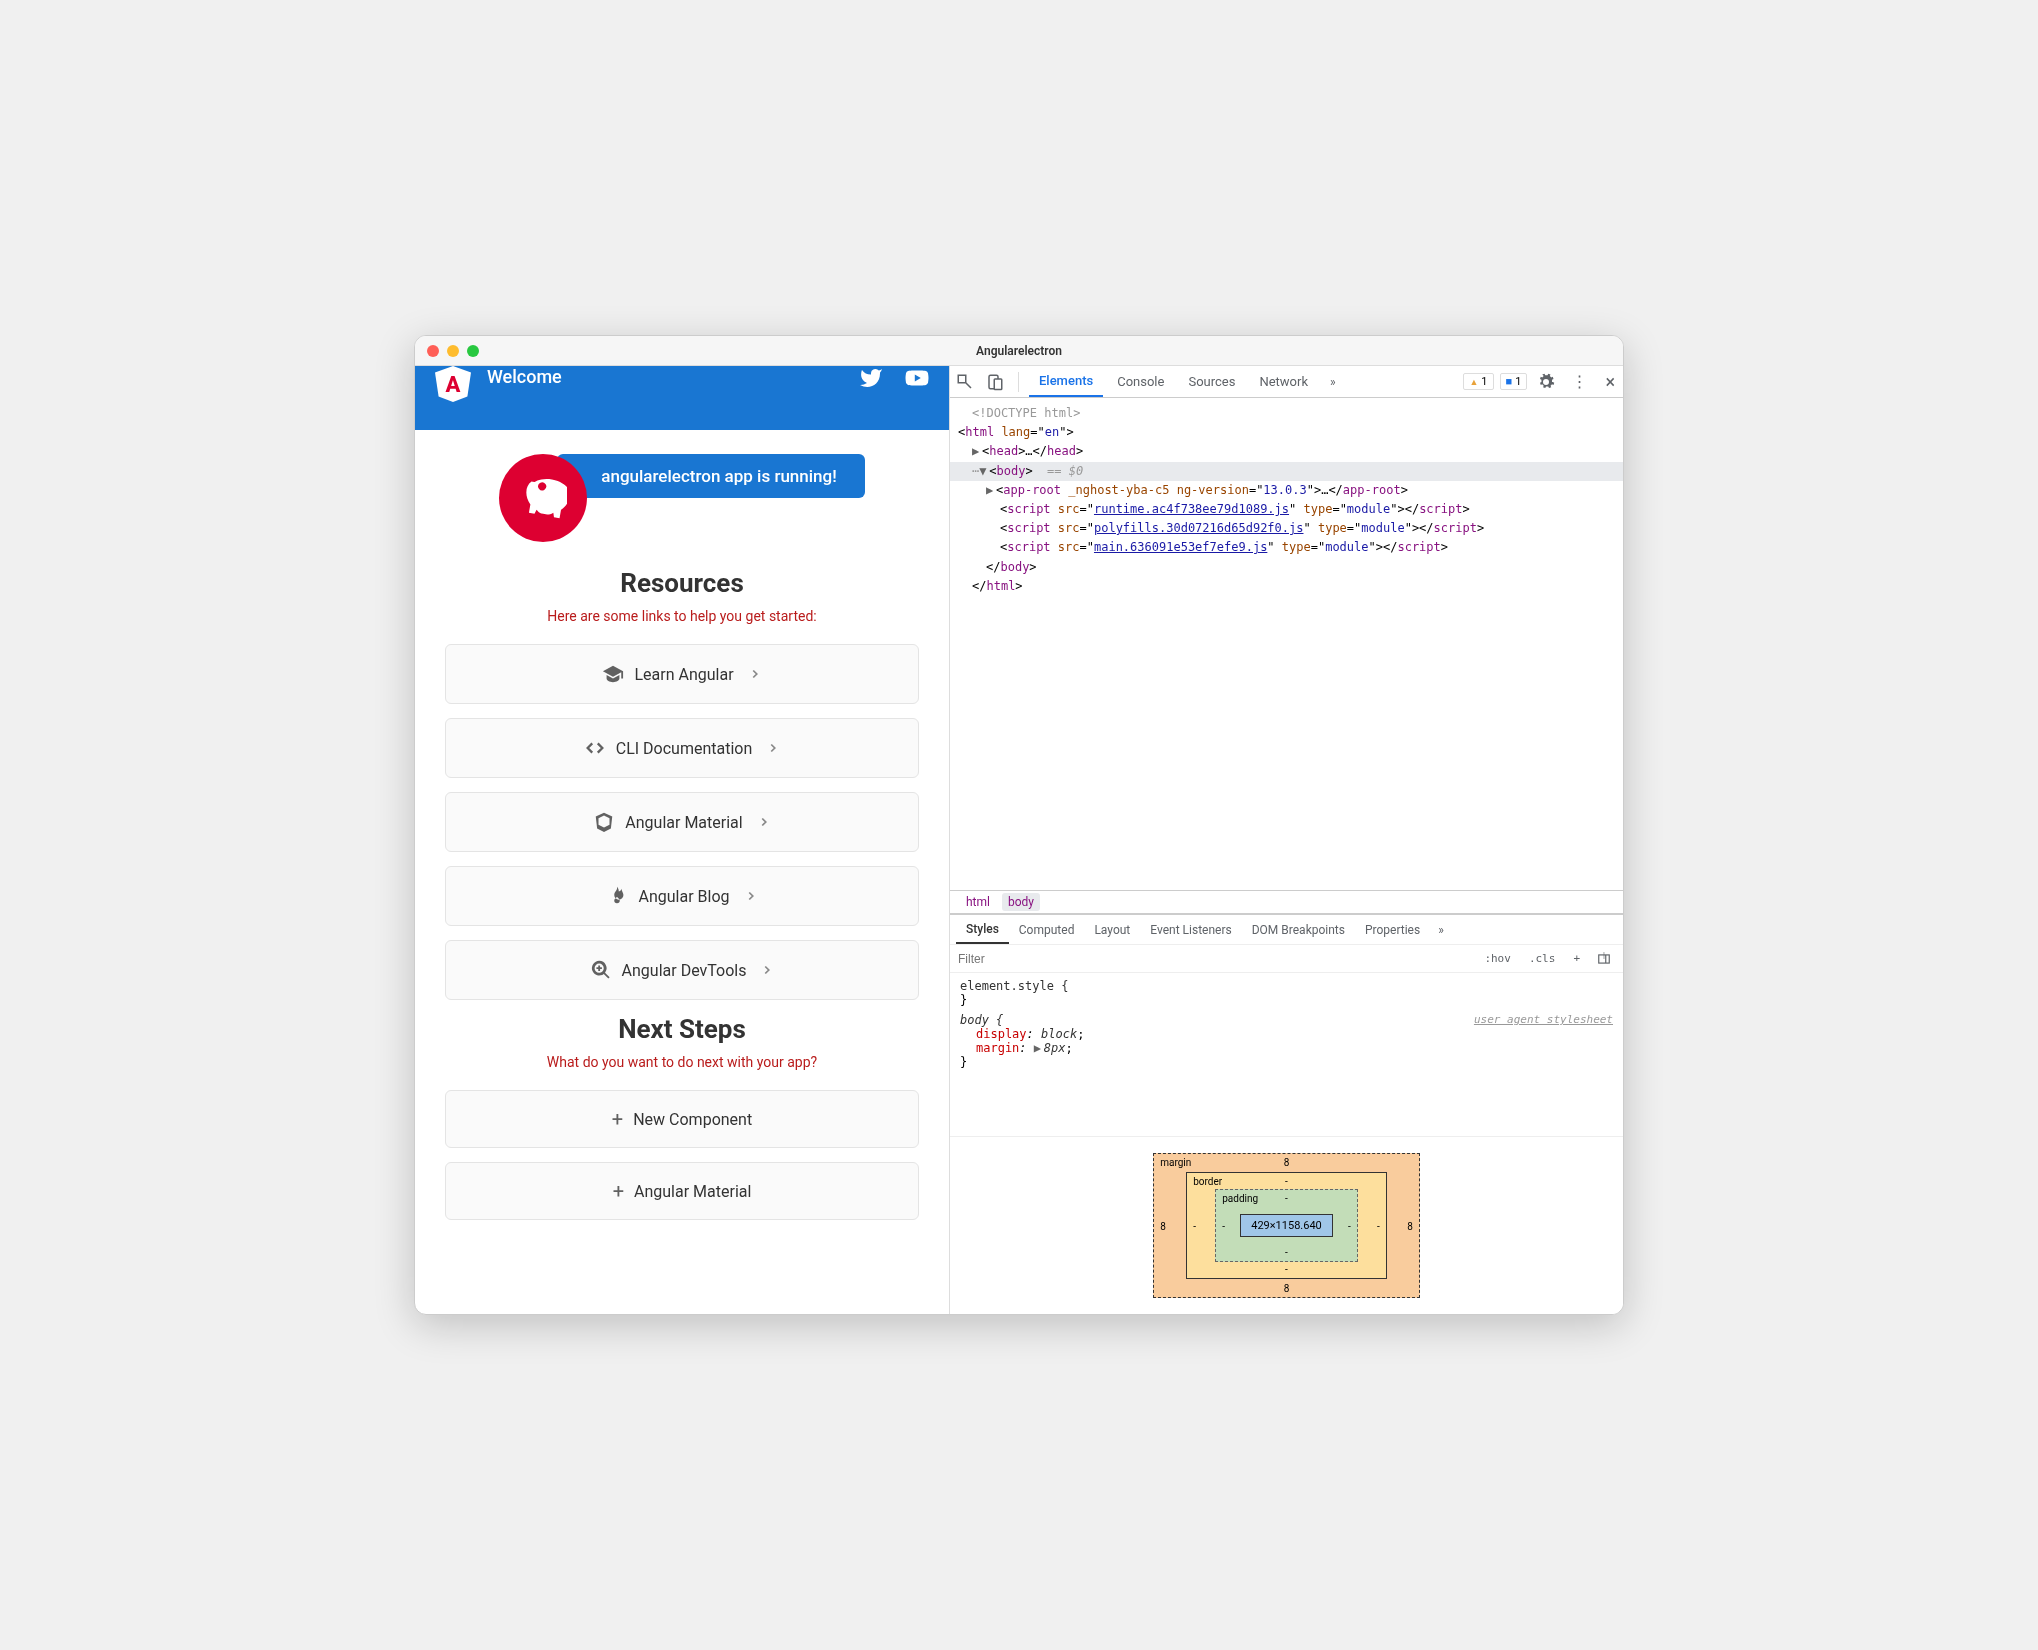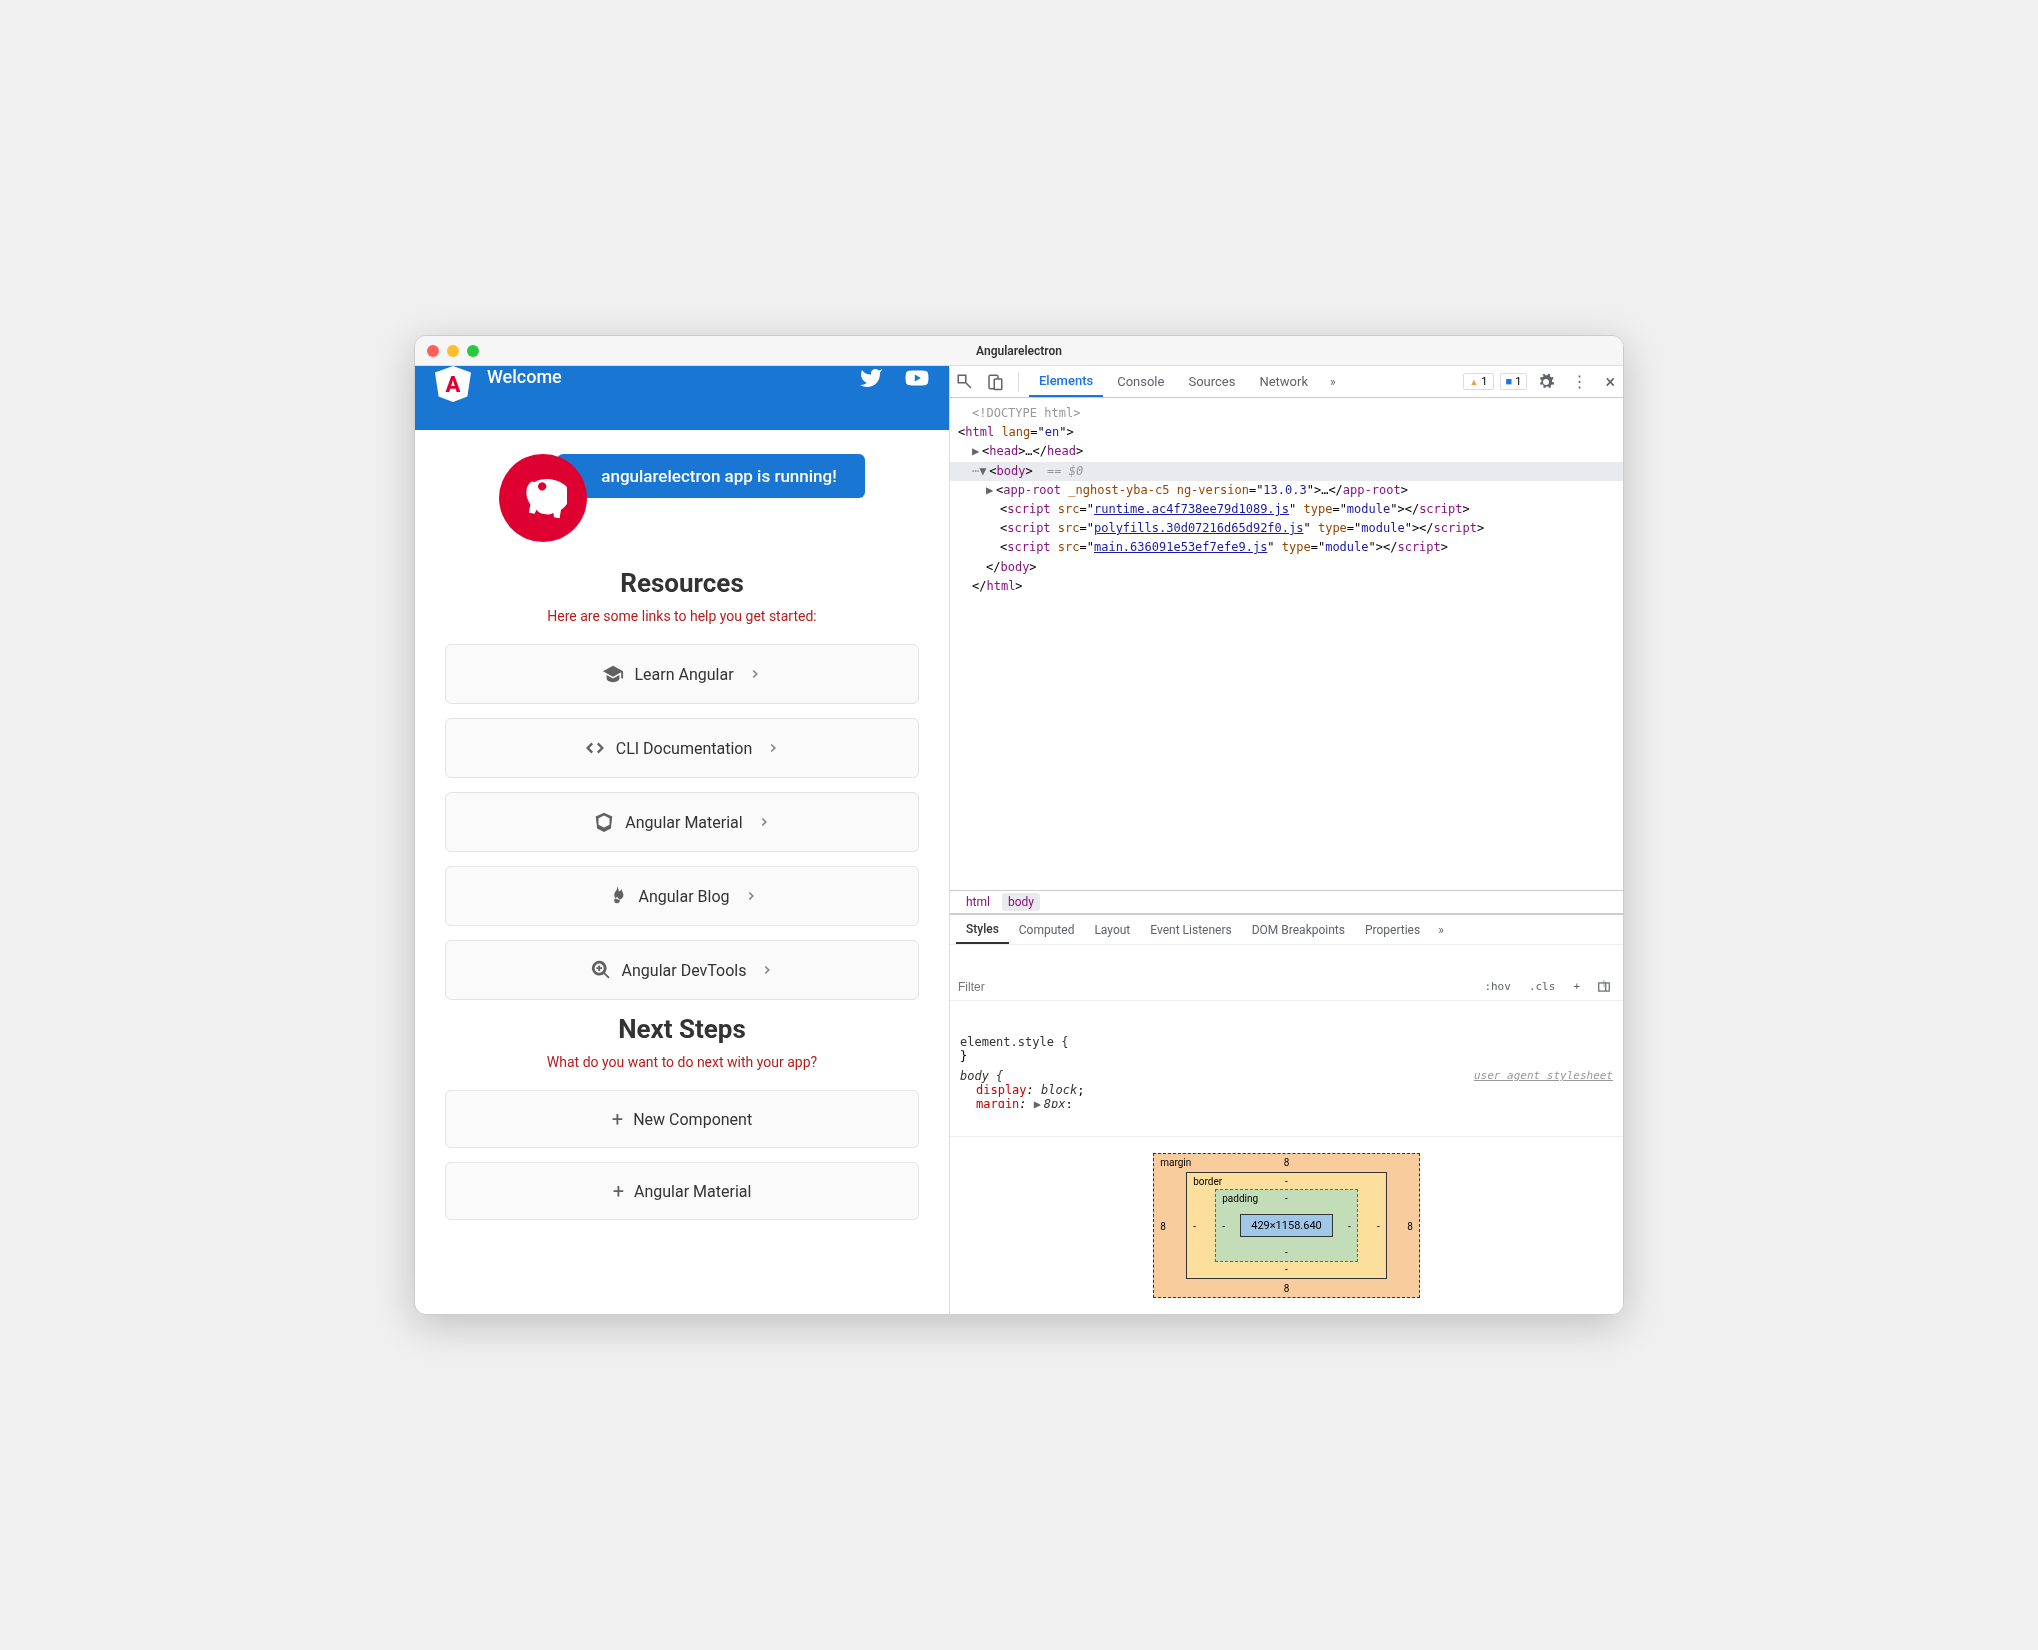--- a/index.html
+++ b/index.html
@@ -139,21 +139,21 @@
 .eq0 { color: #999; font-style: italic; }
 
 .dt-breadcrumb {
   height: 24px; border-top: 1px solid #ccc; border-bottom: 1px solid #ccc;
   display: flex; align-items: center; padding: 0 10px; gap: 6px;
   font-size: 12px; background: #fff;
 }
 .dt-crumb { color: #881280; cursor: pointer; padding: 2px 6px; }
 .dt-crumb.active { background: #e8eaed; border-radius: 3px; }
 
-.styles-pane { height: 400px; display: flex; flex-direction: column; border-top: 1px solid #ccc; gap: 28px; }
+.styles-pane { height: 400px; display: flex; flex-direction: column; border-top: 1px solid #ccc; }
 .styles-tabs {
   height: 30px; display: flex; align-items: center;
   border-bottom: 1px solid #eee; padding: 0 6px;
 }
 .styles-tab { padding: 6px 10px; font-size: 12px; color: #5f6368; cursor: pointer; }
 .styles-tab.active { color: #333; font-weight: 500; border-bottom: 2px solid #333; }
 .styles-filter {
   height: 28px; display: flex; align-items: center; border-bottom: 1px solid #eee;
   padding: 0 8px; gap: 8px;
 }

